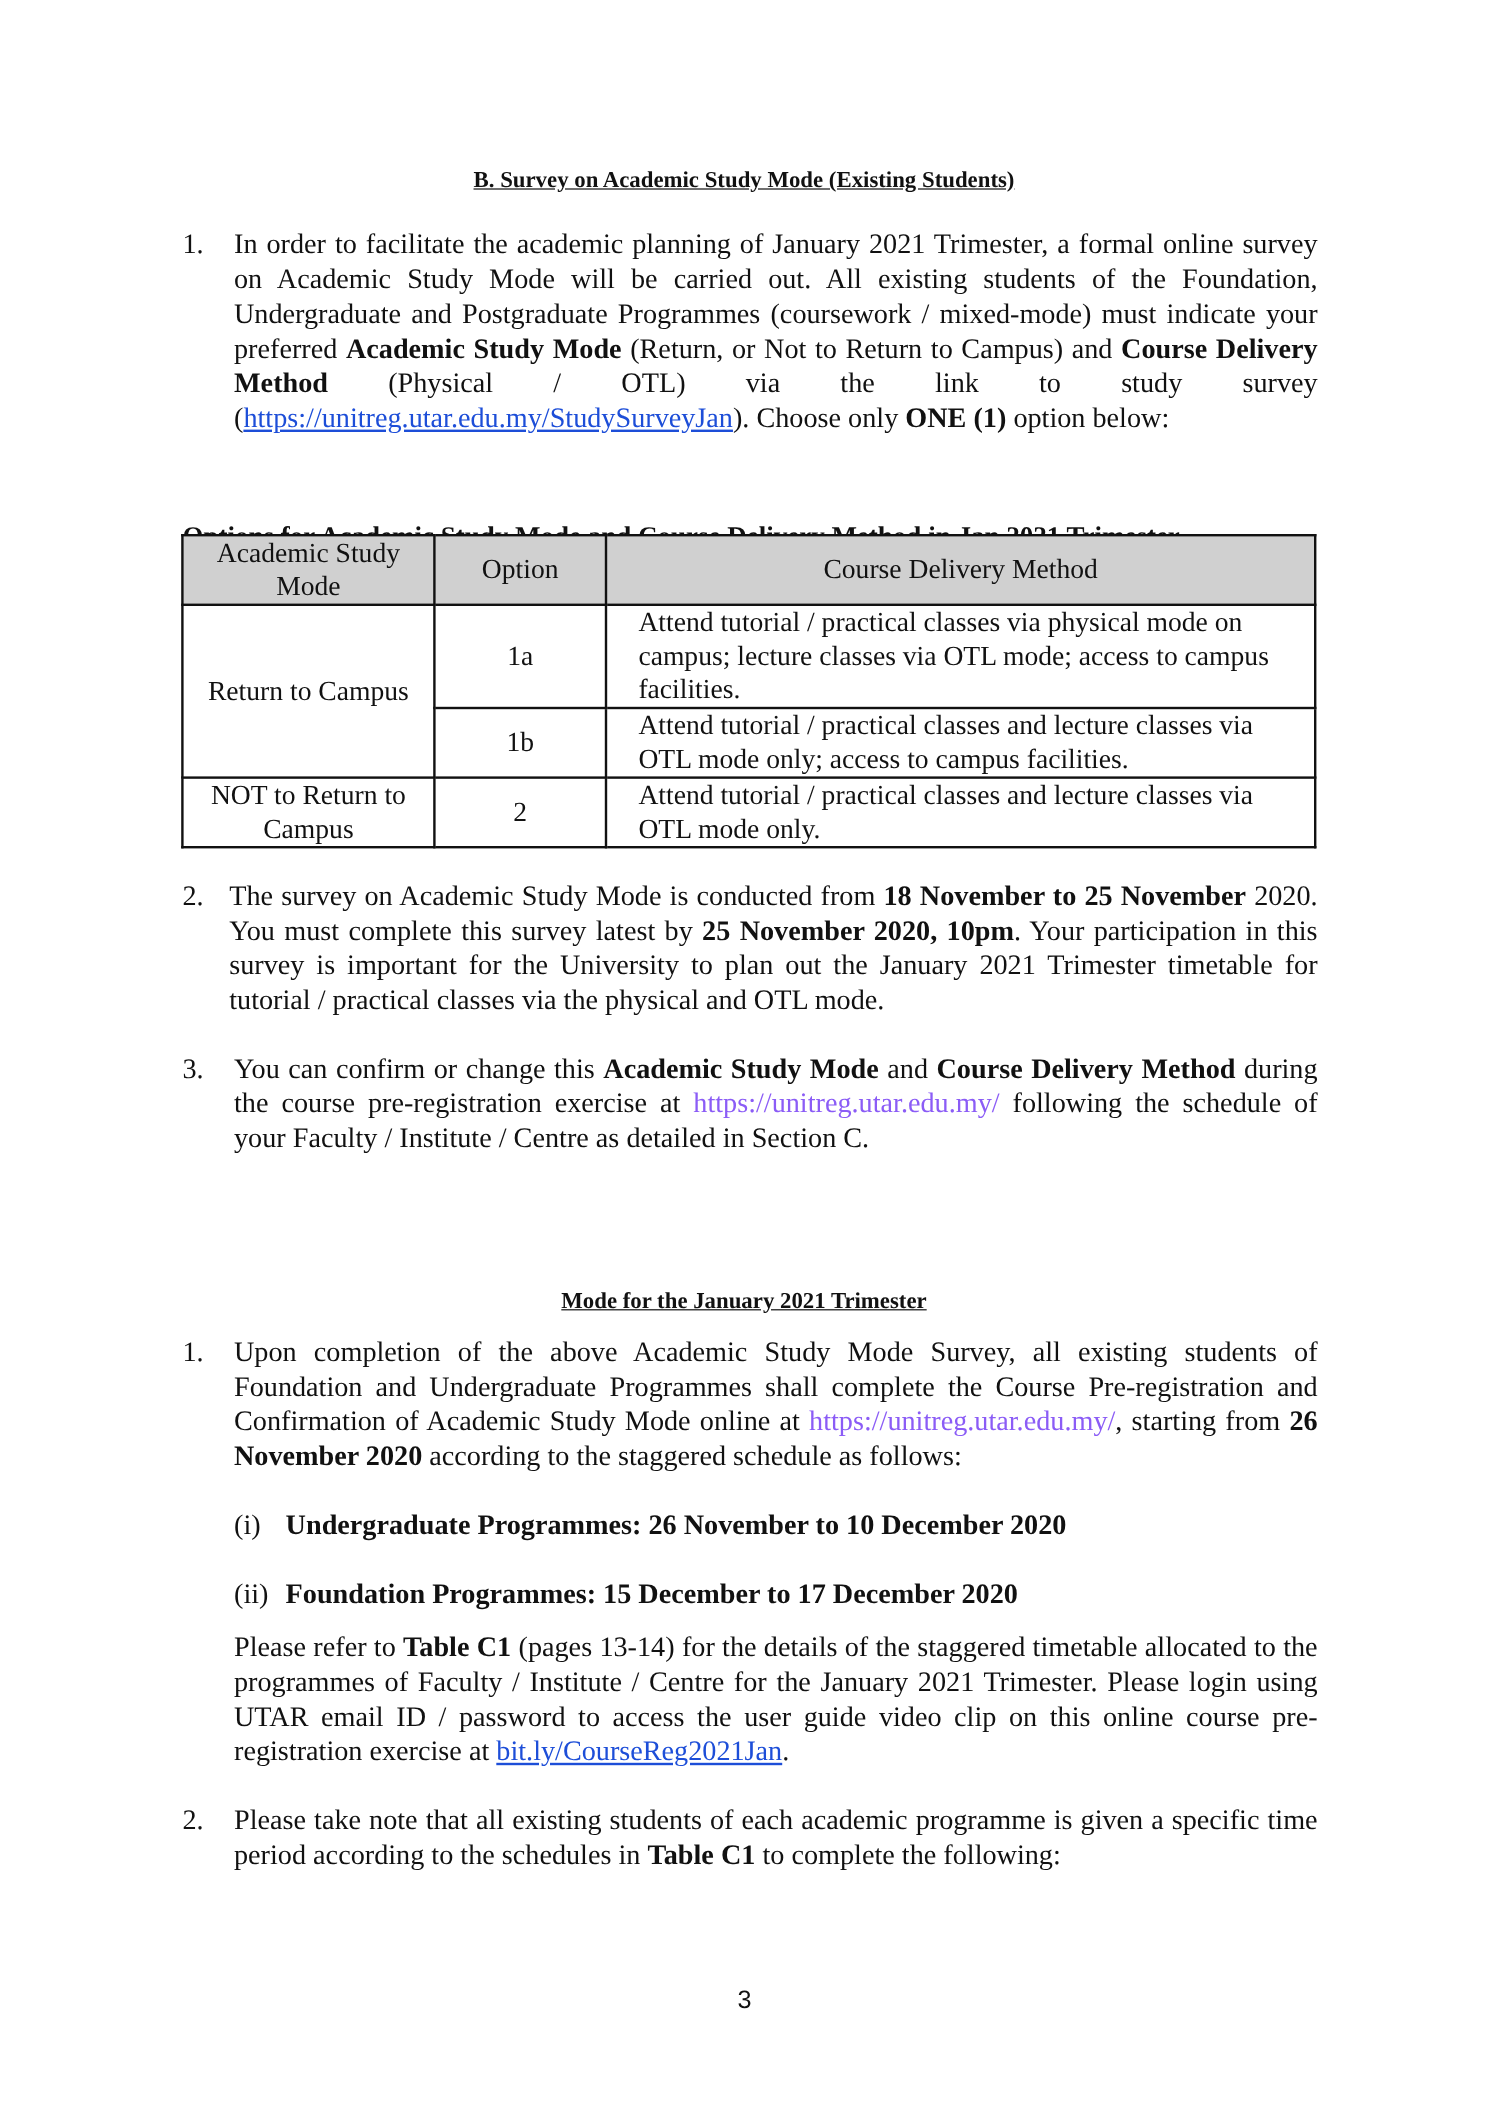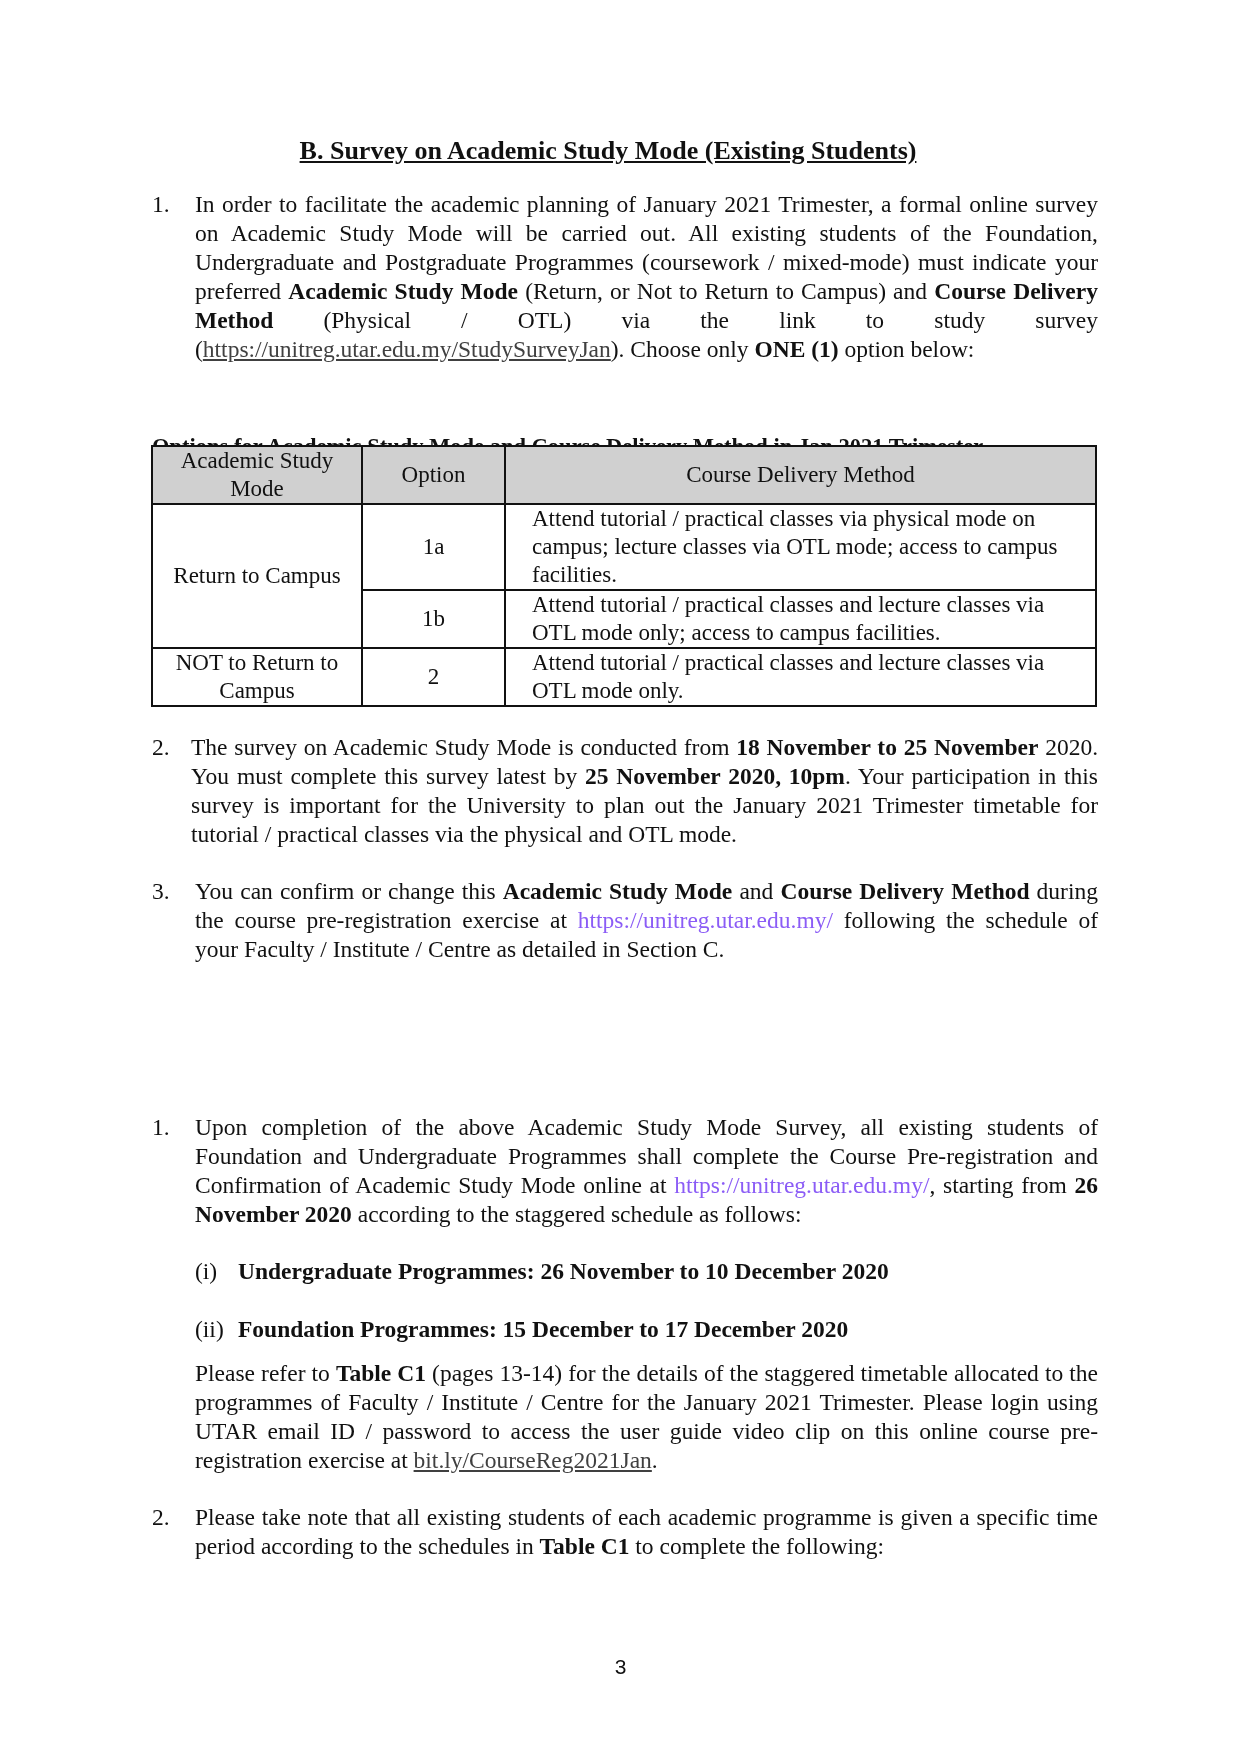--- a/index.html
+++ b/index.html
@@ -3,32 +3,32 @@
   <meta charset="utf-8">
   <style>
     html, body { margin: 0; padding: 0; background: #ffffff; }
     body {
       width: 1241px; height: 1753px; position: relative; overflow: hidden;
       font-family: "Liberation Serif", serif; color: #111111;
       font-size: 23.5px; line-height: 29px;
     }
     .page { position: absolute; left: 0; top: 0; width: 1241px; height: 1753px; }
     .sec-title {
-      position: absolute; left: 138px; width: 940px; text-align: center;
-      font-weight: bold; font-size: 26px; line-height: 33px; text-decoration: underline;
+      position: absolute; left: 150px; width: 940px; text-align: center;
+      font-weight: bold; font-size: 19px; line-height: 33px; text-decoration: underline;
     }
     .item { position: absolute; left: 152px; width: 946px; }
     .item .num { position: absolute; left: 0; top: 0; }
     .item .txt { margin-left: 43px; text-align: justify; }
     .item.n2 .txt { margin-left: 39px; }
     .sub { position: absolute; left: 195px; width: 900px; font-weight: normal; }
     .sub b { font-weight: bold; }
     .para { position: absolute; left: 195px; width: 903px; text-align: justify; }
     b { font-weight: bold; }
-    a.link { color: #404040; text-decoration: underline; }
+    a.link { color: #1d4ed8; text-decoration: underline; }
     span.url { color: #8b5cf6; }
     .table-caption { position: absolute; left: 152px; top: 432px; font-weight: bold; font-size: 22.5px; }
     table.opts {
       position: absolute; left: 151px; top: 445px; width: 946px;
       border-collapse: collapse; font-size: 23px; line-height: 28px;
     }
     table.opts th, table.opts td { border: 2px solid #111; padding: 0 10px; vertical-align: middle; }
     table.opts th { background: #d0d0d0; font-weight: normal; text-align: center; height: 56px; }
     table.opts td.c { text-align: center; }
     table.opts td.desc { text-align: left; padding-left: 26px; }
@@ -80,20 +80,21 @@
   <div class="item n2" style="top:733px;">
     <span class="num">2.</span>
     <div class="txt"><span>The survey on Academic Study Mode is conducted from </span><b>18 November to 25 November</b><span> 2020. You must complete this survey latest by </span><b>25 November 2020, 10pm</b><span>. Your participation in this survey is important for the University to plan out the January 2021 Trimester timetable for tutorial / practical classes via the physical and OTL mode.</span></div>
   </div>
 
   <div class="item" style="top:877px;">
     <span class="num">3.</span>
     <div class="txt"><span>You can confirm or change this </span><b>Academic Study Mode</b><span> and </span><b>Course Delivery Method</b><span> during the course pre-registration exercise at </span><span class="url">https://unitreg.utar.edu.my/</span><span> following the schedule of your Faculty / Institute / Centre as detailed in Section C.</span></div>
   </div>
 
+  <div class="sec-title" style="top:1068px;">Mode for the January 2021 Trimester</div>
 
   <div class="item" style="top:1113px;">
     <span class="num">1.</span>
     <div class="txt"><span>Upon completion of the above Academic Study Mode Survey, all existing students of Foundation and Undergraduate Programmes shall complete the Course Pre-registration and Confirmation of Academic Study Mode online at </span><span class="url">https://unitreg.utar.edu.my/</span><span>, starting from </span><b>26 November 2020</b><span> according to the staggered schedule as follows:</span></div>
   </div>
 
   <div class="sub" style="top:1257px;">
     <span style="display:inline-block;width:43px;">(i)</span><b>Undergraduate Programmes: 26 November to 10 December 2020</b>
   </div>
   <div class="sub" style="top:1315px;">

